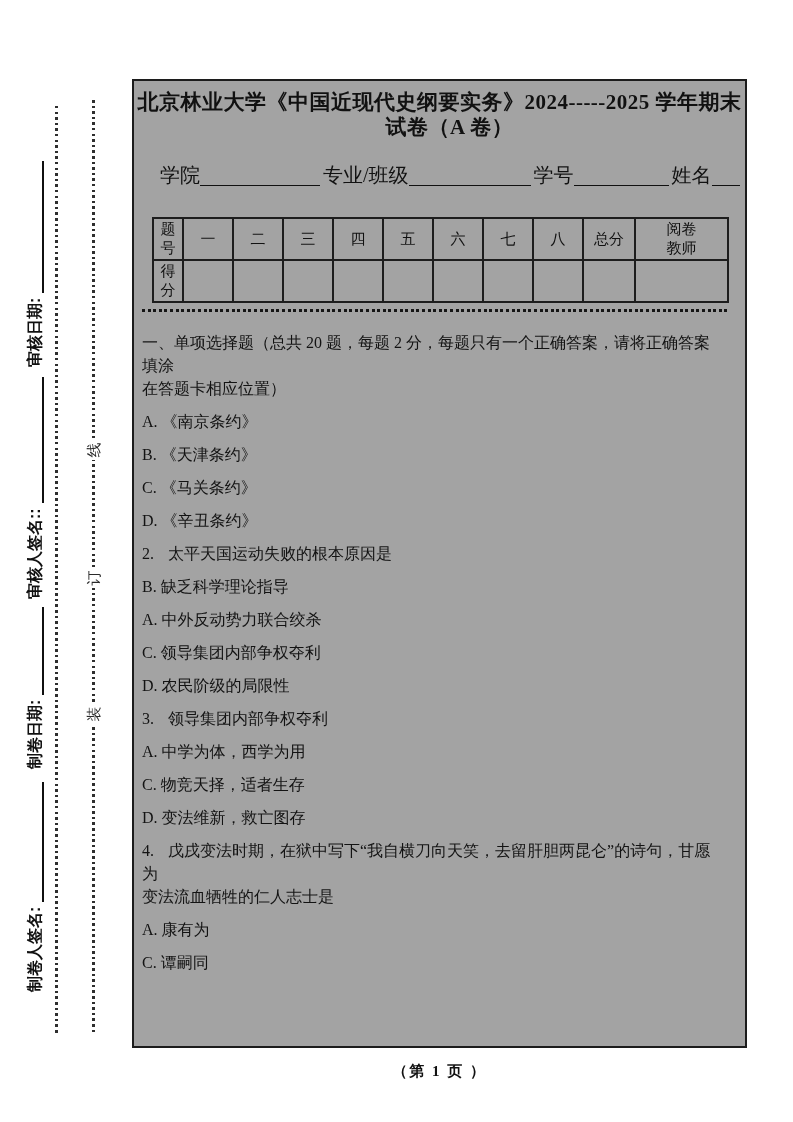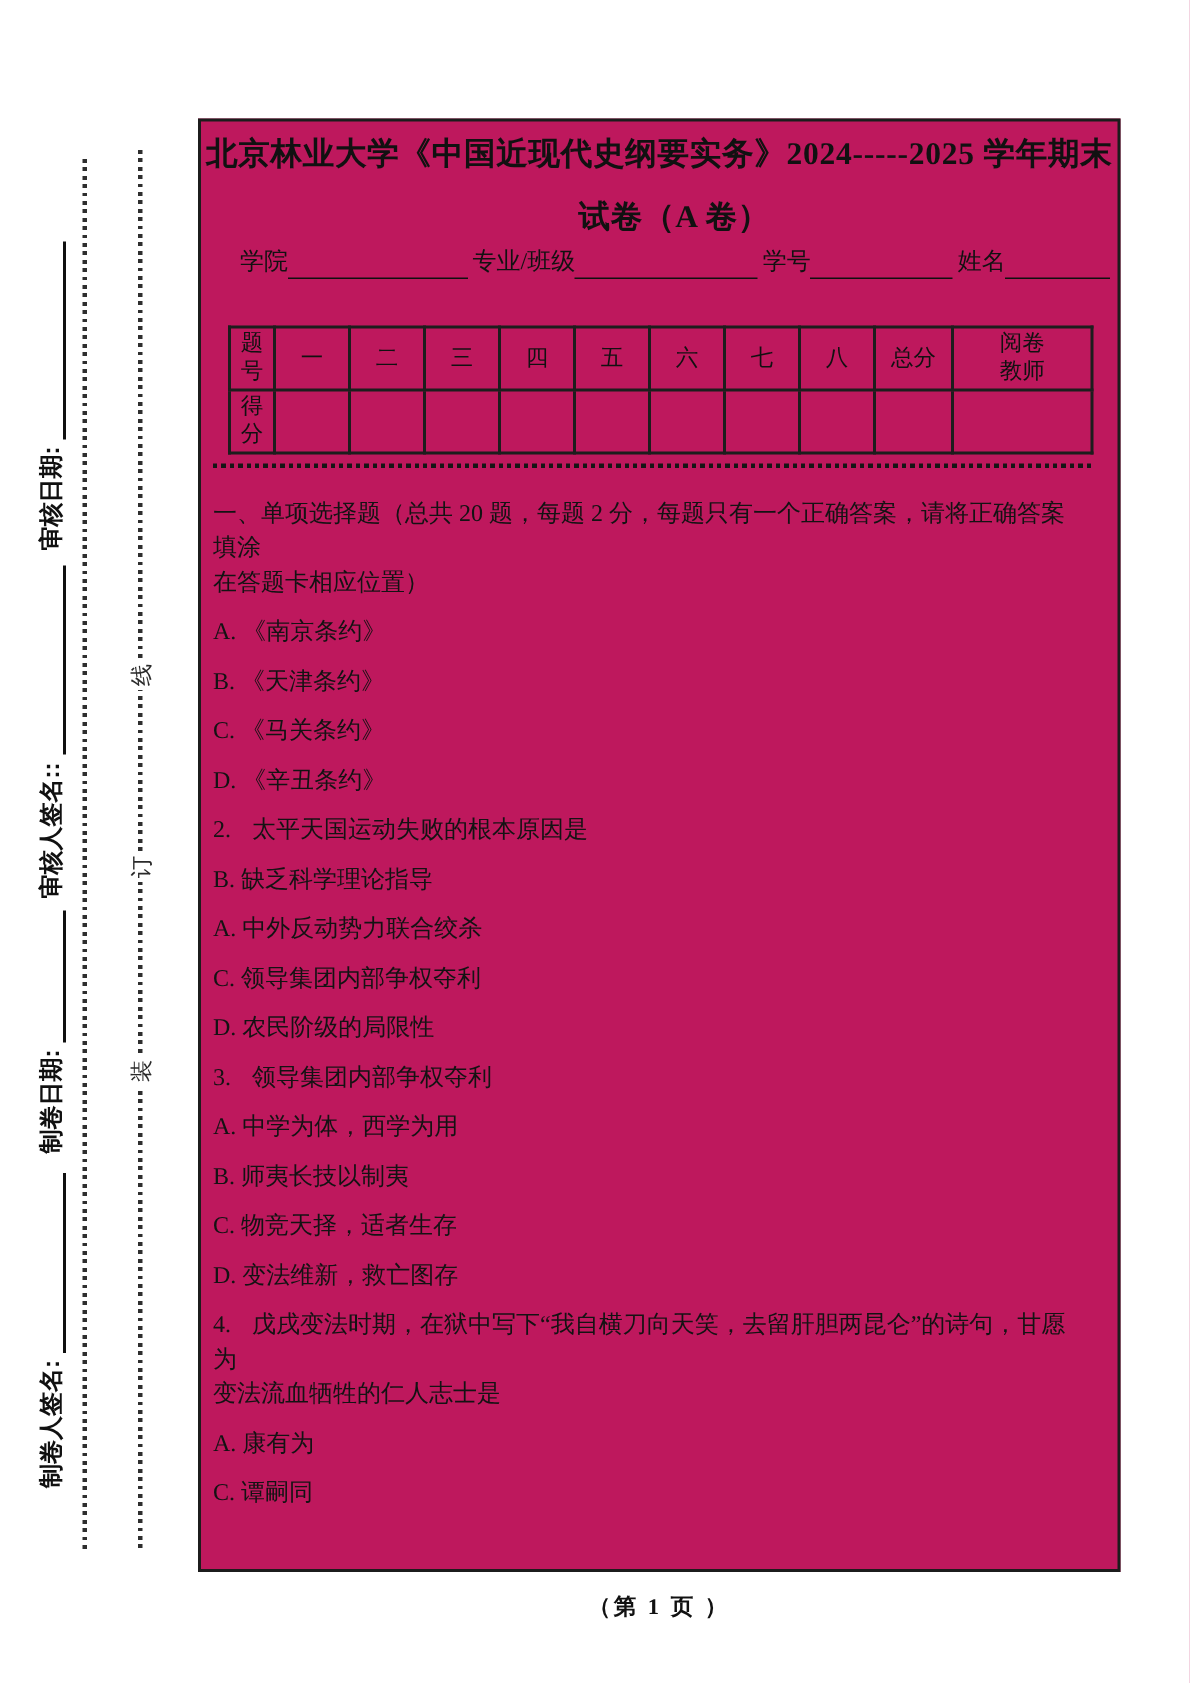--- a/index.html
+++ b/index.html
@@ -34,32 +34,32 @@
     display: flex; align-items: center; justify-content: center;
     transform: rotate(-90deg);
     background: #ffffff;
     font-family: "Liberation Sans", sans-serif;
     font-size: 15px; color: #2a2a2a;
   }
 
   
   .frame {
     position: absolute; left: 132px; top: 79px; width: 615px; height: 969px;
-    border: 2px solid #1c1c1c; background: #be185d;
+    border: 2px solid #1c1c1c; background: #a3a3a3;
   }
   .title1, .title2 {
     position: absolute; left: 0; right: 0; text-align: center;
     font-weight: 700; font-size: 21px; letter-spacing: 0.5px; white-space: nowrap;
   }
   .title1 { top: 7px; }
-  .title2 { top: 49px; padding-left: 20px; }
+  .title2 { top: 32px; padding-left: 20px; }
 
   .fields {
     position: absolute; left: 26px; right: 5px; top: 83px;
-    display: flex; align-items: flex-end; font-size: 16px; line-height: 22px;
+    display: flex; align-items: flex-end; font-size: 20px; line-height: 22px;
   }
   .flabel { white-space: nowrap; }
   .fblank { border-bottom: 1.5px solid #101010; height: 21px; }
   .fb1 { width: 120px; }
   .fb2 { width: 122px; }
   .fb3 { width: 95px; }
   .fb4 { flex: 1; }
   .fgap { width: 3px; }
 
   .score-table {
@@ -191,21 +191,20 @@
       <p class="para">D. 《辛丑条约》</p>
 
       <p class="para"><span class="qnum">2.</span><span>太平天国运动失败的根本原因是</span></p>
       <p class="para">B. 缺乏科学理论指导</p>
       <p class="para">A. 中外反动势力联合绞杀</p>
       <p class="para">C. 领导集团内部争权夺利</p>
       <p class="para">D. 农民阶级的局限性</p>
 
       <p class="para"><span class="qnum">3.</span><span>领导集团内部争权夺利</span></p>
       <p class="para">A. 中学为体，西学为用</p>
-      <p class="para">B. 师夷长技以制夷</p>
       <p class="para">C. 物竞天择，适者生存</p>
       <p class="para">D. 变法维新，救亡图存</p>
 
       <p class="para"><span class="qnum">4.</span><span>戊戌变法时期，在狱中写下“我自横刀向天笑，去留肝胆两昆仑”的诗句，甘愿为
 变法流血牺牲的仁人志士是</span></p>
       <p class="para">A. 康有为</p>
       <p class="para">C. 谭嗣同</p>
     </div>
   </div>
 

